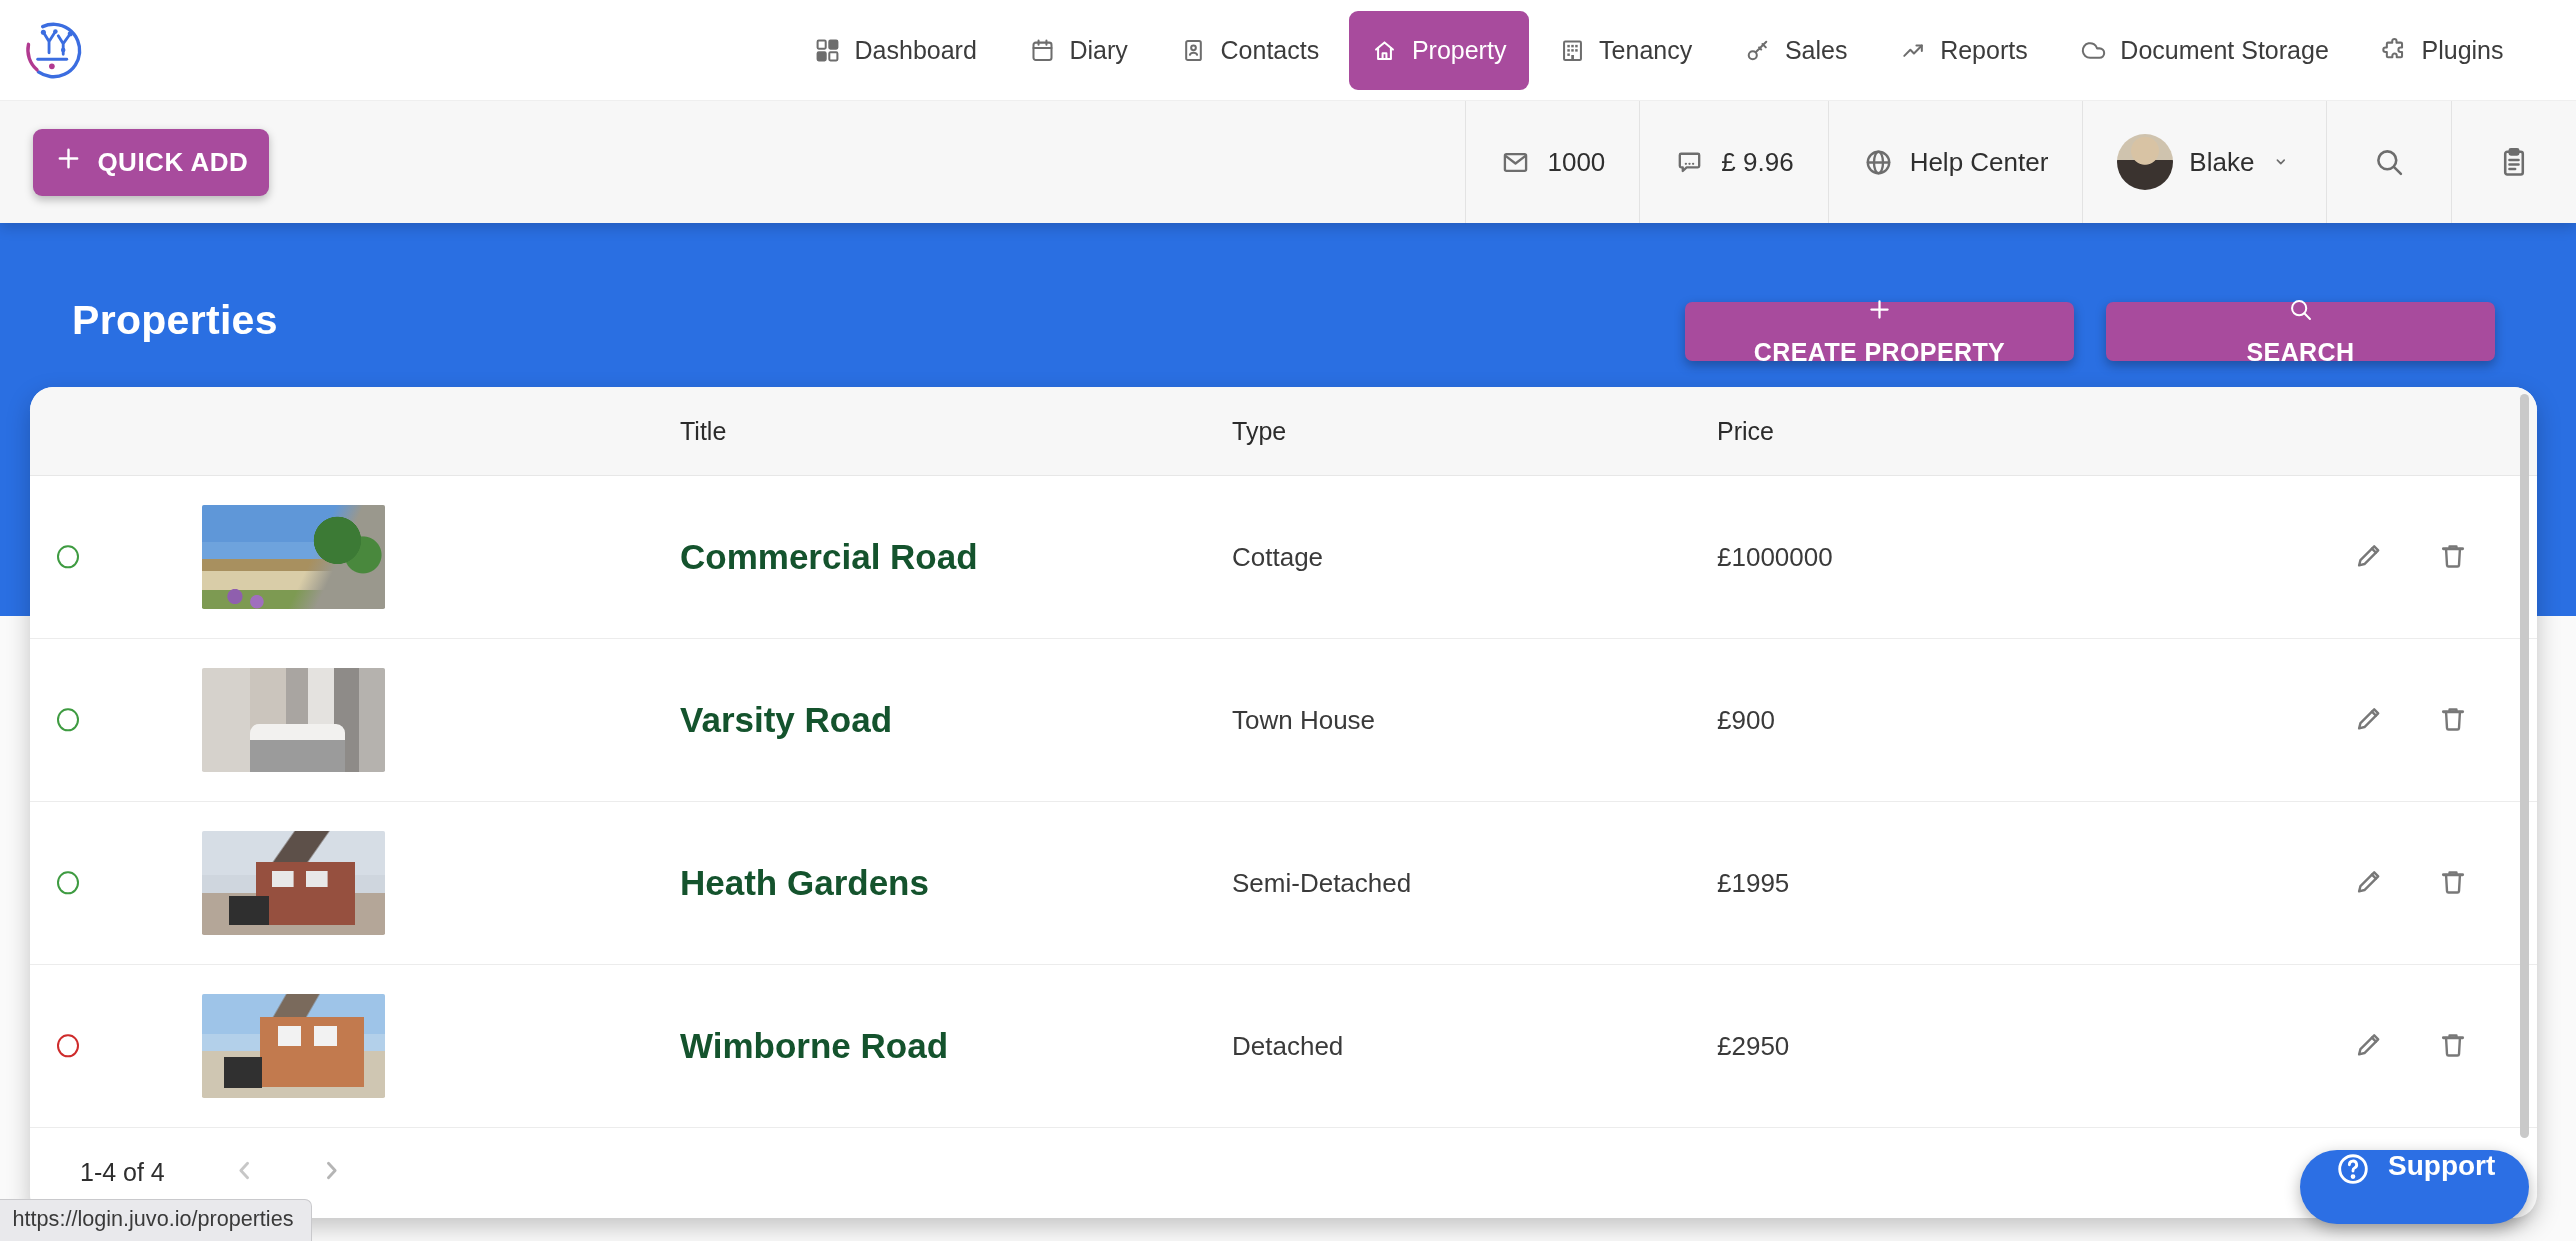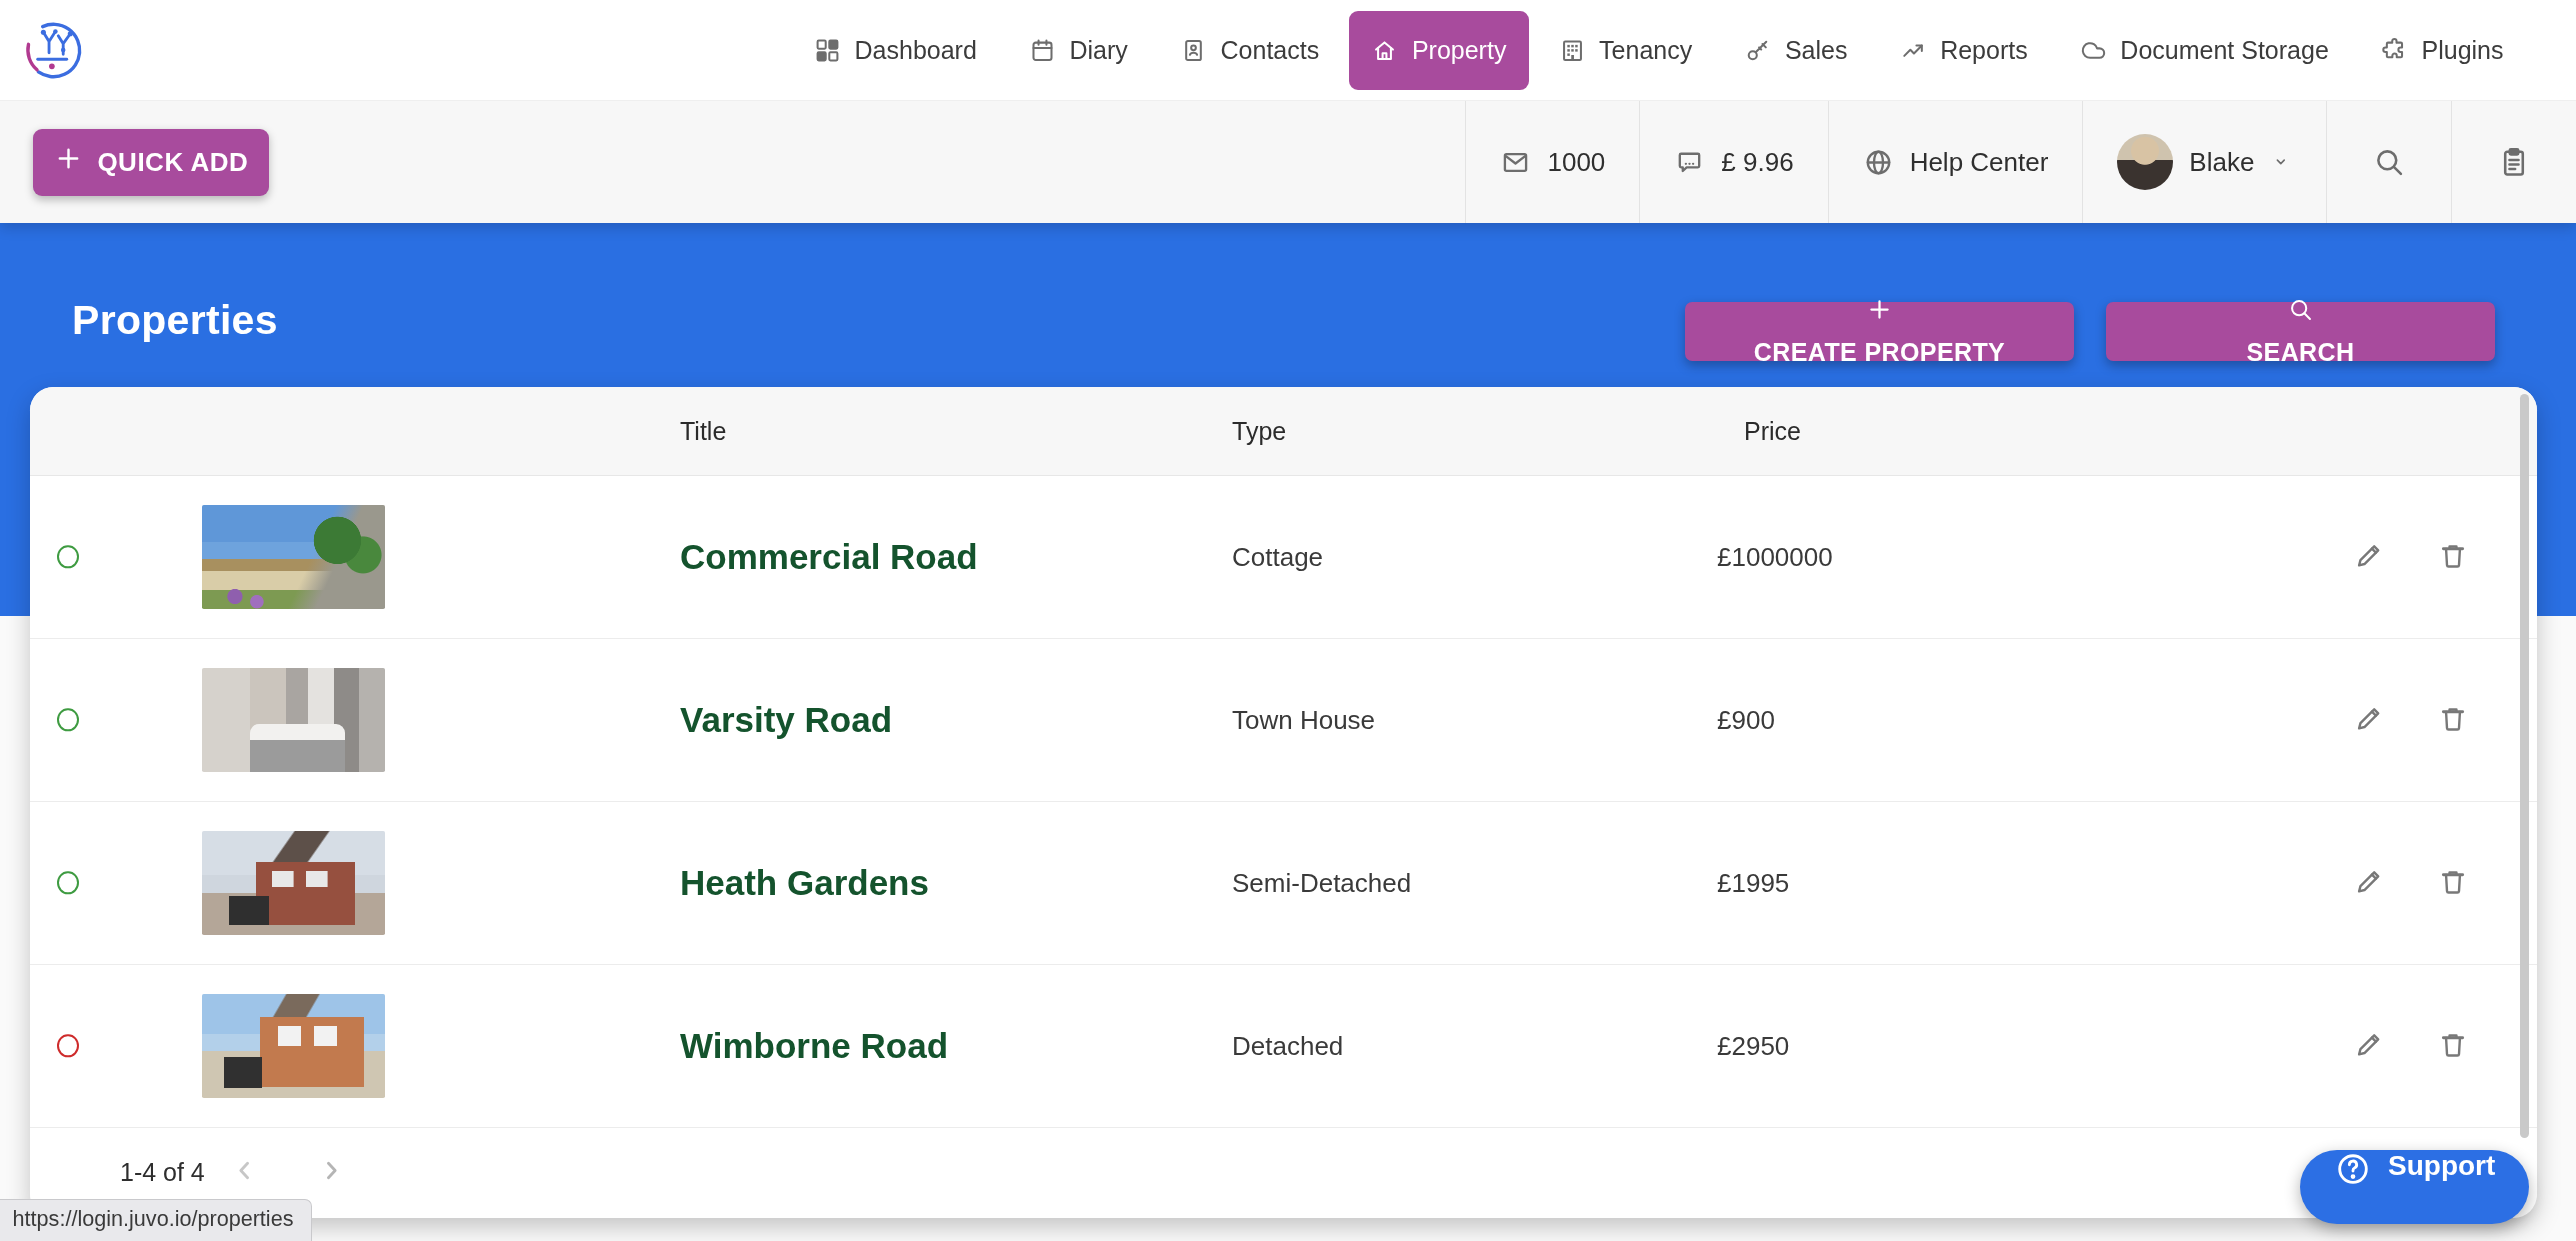--- a/index.html
+++ b/index.html
@@ -50,21 +50,21 @@
             gap:14.4px;cursor:pointer;box-shadow:0 4.5px 10.8px rgba(0,0,0,.28);flex-direction:column;}
   .hero-btn .icon{display:flex;color:#fff;}
   .hero-btn .icon svg{width:27px;height:27px;}
 
   
   .card{position:absolute;left:30px;top:387px;width:2507px;height:831px;background:#fff;
         border-radius:23.4px;box-shadow:0 9px 25px rgba(0,0,0,.22);z-index:3;}
   .card-header{position:relative;height:89px;background:#f7f7f7;border-radius:23.4px 23.4px 0 0;
                border-bottom:1.8px solid #e7e7e7;}
   .col-label{position:absolute;top:50%;transform:translateY(-50%);font-size:25px;color:#2b2b2b;}
-  .col-title{left:650px;} .col-type{left:1202px;} .col-price{left:1687px;margin-left:27px;}
+  .col-title{left:650px;} .col-type{left:1202px;} .col-price{left:1687px;}
 
   .row{position:relative;height:163px;border-bottom:1.8px solid #ececec;background:#fff;}
   .status-circle{position:absolute;left:27px;top:50%;transform:translateY(-50%);width:21.6px;height:23.4px;
                  border-radius:50%;border:2.7px solid var(--green);}
   .status-circle.red{border-color:var(--red);}
   .cell-title{position:absolute;left:650px;top:50%;transform:translateY(-50%);font-size:35px;font-weight:700;color:#14532d;}
   .cell-type{position:absolute;left:1202px;top:50%;transform:translateY(-50%);font-size:26px;color:#3a3a3a;}
   .cell-price{position:absolute;left:1687px;top:50%;transform:translateY(-50%);font-size:26px;color:#3a3a3a;}
   .row-actions{position:absolute;right:68px;top:50%;transform:translateY(-50%);display:flex;gap:52px;}
   .action-btn{background:none;border:none;padding:0;color:#787878;cursor:pointer;display:flex;}
@@ -95,21 +95,21 @@
       linear-gradient(#f2f2f2,#f2f2f2) 76px 32px/23.4px 20px no-repeat,
       linear-gradient(#f2f2f2,#f2f2f2) 112px 32px/23.4px 20px no-repeat,
       linear-gradient(#303030,#303030) 21.6px 63px/38px 31px no-repeat,
       linear-gradient(#c27a4e,#c27a4e) 58px 23.4px/104px 70px no-repeat,
       linear-gradient(120deg,rgba(0,0,0,0) 40%,#7a6a5c 41% 56%,rgba(0,0,0,0) 57%) 0 0/100% 42% no-repeat,
       linear-gradient(180deg,#9ec4e8 0 38%,#b3d0ea 38% 55%,#cfc6b2 55%);}
 
   .card-scrollbar{position:absolute;top:7.2px;right:8px;width:9px;height:744px;background:#c9c9c9;border-radius:4.5px;cursor:pointer;}
 
   .card-footer{position:relative;height:88px;background:#fff;border-radius:0 0 23.4px 23.4px;}
-  .pg-label{position:absolute;left:50px;top:50%;transform:translateY(-50%);font-size:25px;color:#2e2e2e;margin-left:40px;}
+  .pg-label{position:absolute;left:50px;top:50%;transform:translateY(-50%);font-size:25px;color:#2e2e2e;}
   .pg-btn{position:absolute;top:50%;transform:translateY(-50%);background:none;border:none;padding:0;cursor:pointer;display:flex;}
   .pg-btn svg{width:31px;height:31px;}
   .pg-prev{left:200px;color:#c7c7c7;} .pg-next{left:285px;color:#b5b5b5;}
 
   
   .support-pill{position:absolute;left:2300px;top:1150px;height:74px;padding:0 34px;border:none;border-radius:37px;
                 background:var(--support-blue);color:#fff;display:flex;align-items:flex-start;gap:16px;
                 font-size:28px;font-weight:700;cursor:pointer;box-shadow:0 5.4px 16px rgba(0,0,0,.3);z-index:9;}
   .support-pill .icon{display:flex;color:#fff;}
   .support-pill .icon svg{width:38px;height:38px;}

